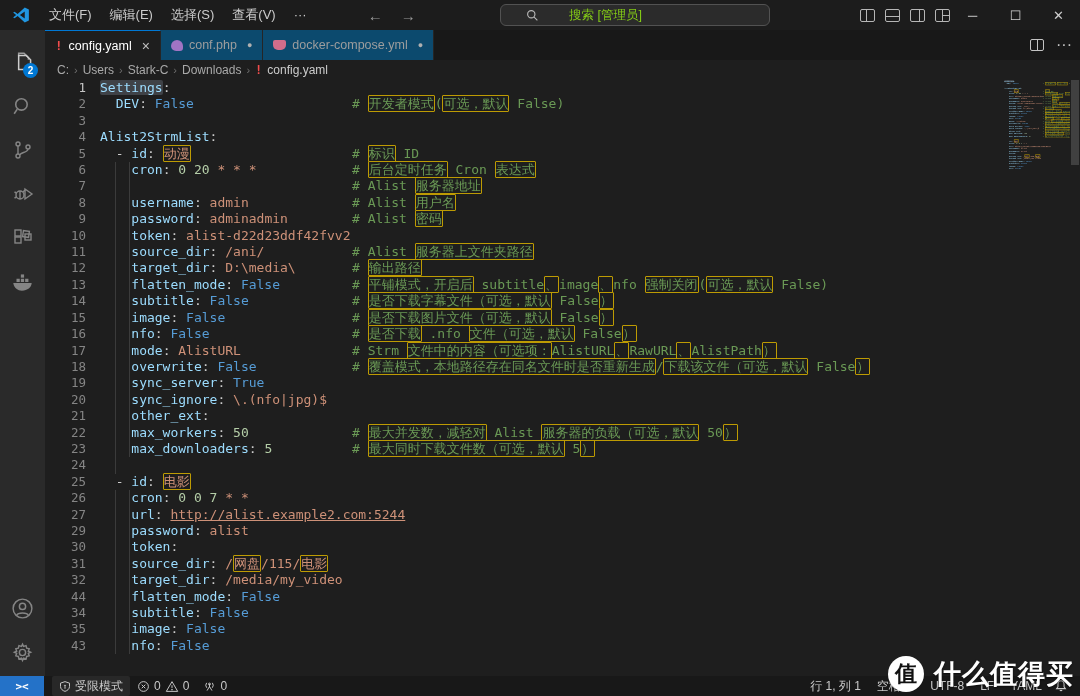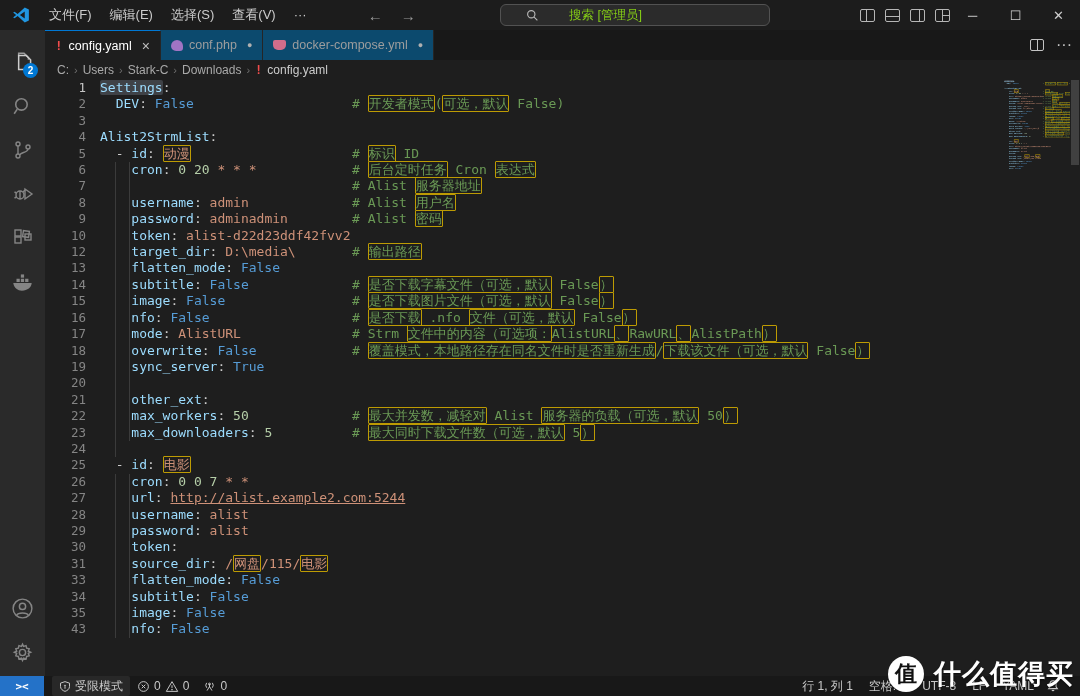--- a/index.html
+++ b/index.html
@@ -84,21 +84,21 @@
   #scrollbar { position:absolute; right:0; top:80px; width:10px; bottom:20px; }
   #scroll-slider { position:absolute; right:1px; top:0; width:8px; height:85px; background:rgba(121,121,121,.38); }
 
   
   #statusbar { position:absolute; left:0; bottom:0; width:1080px; height:20px; background:#181818;
                color:#c8c8c8; font-size:12px; display:flex; align-items:center; }
   .sb-item { display:flex; align-items:center; gap:4px; padding:0 7px; height:20px; }
   #sb-remote { background:#2472c8; color:#fff; width:44px; justify-content:center; font-weight:bold;
                font-family:"DejaVu Sans Mono",monospace; font-size:11px; }
   #sb-restricted { background:rgba(255,255,255,.07); margin-left:8px; border-radius:2px;align-items:center; }
-  #sb-right { margin-left:auto; display:flex; align-items:center; padding-right:20px; }
+  #sb-right { margin-left:auto; display:flex; align-items:center; padding-right:12px; }
   .sb-gap { padding:0 8px; }
   svg.sbi { display:block; }
 
   
   #watermark { position:absolute; right:6px; bottom:4px; display:flex; align-items:center; gap:10px; z-index:50; }
   #wm-badge { width:36px; height:36px; border-radius:50%; background:#ffffff; color:#111;
               font-size:22px; font-weight:bold; display:flex; align-items:center; justify-content:center; }
   #wm-text { color:#ffffff; font-size:27px; font-weight:bold; letter-spacing:1px;
              text-shadow:0 1px 2px rgba(0,0,0,.6); }
 </style>
@@ -291,29 +291,37 @@
       </div>
       <div class="row">
         <div class="guide g-a"></div>
         <div class="guide g-b"></div>
         <div class="ln">10</div>
         <div class="code"><span class="t-ws">    </span><span class="t-key">token</span><span class="t-p">:</span><span class="t-ws"> </span><span class="t-s">alist-d22d23ddf42fvv2</span></div>
       </div>
       <div class="row">
         <div class="guide g-a"></div>
         <div class="guide g-b"></div>
+        <div class="ln">11</div>
+        <div class="code"><span class="t-ws">    </span><span class="t-key">source_dir</span><span class="t-p">:</span><span class="t-ws"> </span><span class="t-s">/ani/</span></div>
+        <div class="cmt"><span class="t-c"># Alist </span><span class="t-c t-box">服务器上文件夹路径</span></div>
+      </div>
+      <div class="row">
+        <div class="guide g-a"></div>
+        <div class="guide g-b"></div>
         <div class="ln">12</div>
         <div class="code"><span class="t-ws">    </span><span class="t-key">target_dir</span><span class="t-p">:</span><span class="t-ws"> </span><span class="t-s">D:\media\</span></div>
         <div class="cmt"><span class="t-c"># </span><span class="t-c t-box">输出路径</span></div>
       </div>
       <div class="row">
         <div class="guide g-a"></div>
         <div class="guide g-b"></div>
         <div class="ln">13</div>
         <div class="code"><span class="t-ws">    </span><span class="t-key">flatten_mode</span><span class="t-p">:</span><span class="t-ws"> </span><span class="t-bool">False</span></div>
+        <div class="cmt"><span class="t-c"># </span><span class="t-c t-box">平铺模式，开启后</span><span class="t-c"> subtitle</span><span class="t-c t-box">、</span><span class="t-c">image</span><span class="t-c t-box">、</span><span class="t-c">nfo </span><span class="t-c t-box">强制关闭</span><span class="t-c">(</span><span class="t-c t-box">可选，默认</span><span class="t-c"> False)</span></div>
       </div>
       <div class="row">
         <div class="guide g-a"></div>
         <div class="guide g-b"></div>
         <div class="ln">14</div>
         <div class="code"><span class="t-ws">    </span><span class="t-key">subtitle</span><span class="t-p">:</span><span class="t-ws"> </span><span class="t-bool">False</span></div>
         <div class="cmt"><span class="t-c"># </span><span class="t-c t-box">是否下载字幕文件（可选，默认</span><span class="t-c"> False</span><span class="t-c t-box">）</span></div>
       </div>
       <div class="row">
         <div class="guide g-a"></div>
@@ -346,20 +354,21 @@
       <div class="row">
         <div class="guide g-a"></div>
         <div class="guide g-b"></div>
         <div class="ln">19</div>
         <div class="code"><span class="t-ws">    </span><span class="t-key">sync_server</span><span class="t-p">:</span><span class="t-ws"> </span><span class="t-bool">True</span></div>
       </div>
       <div class="row">
         <div class="guide g-a"></div>
         <div class="guide g-b"></div>
         <div class="ln">20</div>
+        <div class="code"><span class="t-ws">    </span><span class="t-key">sync_ignore</span><span class="t-p">:</span><span class="t-ws"> </span><span class="t-s">\.(nfo|jpg)$</span></div>
       </div>
       <div class="row">
         <div class="guide g-a"></div>
         <div class="guide g-b"></div>
         <div class="ln">21</div>
         <div class="code"><span class="t-ws">    </span><span class="t-key">other_ext</span><span class="t-p">:</span></div>
       </div>
       <div class="row">
         <div class="guide g-a"></div>
         <div class="guide g-b"></div>
@@ -391,45 +400,45 @@
       </div>
       <div class="row">
         <div class="guide g-a"></div>
         <div class="guide g-b"></div>
         <div class="ln">27</div>
         <div class="code"><span class="t-ws">    </span><span class="t-key">url</span><span class="t-p">:</span><span class="t-ws"> </span><span class="t-s t-lk">http://alist.example2.com:5244</span></div>
       </div>
       <div class="row">
         <div class="guide g-a"></div>
         <div class="guide g-b"></div>
-        <div class="ln">28</div>
-        <div class="code"><span class="t-ws">    </span><span class="t-key">username</span><span class="t-p">:</span><span class="t-ws"> </span><span class="t-s">alist</span></div>
-      </div>
-      <div class="row">
-        <div class="guide g-a"></div>
-        <div class="guide g-b"></div>
         <div class="ln">29</div>
         <div class="code"><span class="t-ws">    </span><span class="t-key">password</span><span class="t-p">:</span><span class="t-ws"> </span><span class="t-s">alist</span></div>
       </div>
       <div class="row">
         <div class="guide g-a"></div>
         <div class="guide g-b"></div>
         <div class="ln">30</div>
         <div class="code"><span class="t-ws">    </span><span class="t-key">token</span><span class="t-p">:</span></div>
       </div>
       <div class="row">
         <div class="guide g-a"></div>
         <div class="guide g-b"></div>
         <div class="ln">31</div>
         <div class="code"><span class="t-ws">    </span><span class="t-key">source_dir</span><span class="t-p">:</span><span class="t-ws"> </span><span class="t-s">/</span><span class="t-s t-box">网盘</span><span class="t-s">/115/</span><span class="t-s t-box">电影</span></div>
       </div>
       <div class="row">
         <div class="guide g-a"></div>
         <div class="guide g-b"></div>
-        <div class="ln">33</div>
+        <div class="ln">32</div>
+        <div class="code"><span class="t-ws">    </span><span class="t-key">target_dir</span><span class="t-p">:</span><span class="t-ws"> </span><span class="t-s">/media/my_video</span></div>
+      </div>
+      <div class="row">
+        <div class="guide g-a"></div>
+        <div class="guide g-b"></div>
+        <div class="ln">44</div>
         <div class="code"><span class="t-ws">    </span><span class="t-key">flatten_mode</span><span class="t-p">:</span><span class="t-ws"> </span><span class="t-bool">False</span></div>
       </div>
       <div class="row">
         <div class="guide g-a"></div>
         <div class="guide g-b"></div>
         <div class="ln">34</div>
         <div class="code"><span class="t-ws">    </span><span class="t-key">subtitle</span><span class="t-p">:</span><span class="t-ws"> </span><span class="t-bool">False</span></div>
       </div>
       <div class="row">
         <div class="guide g-a"></div>

